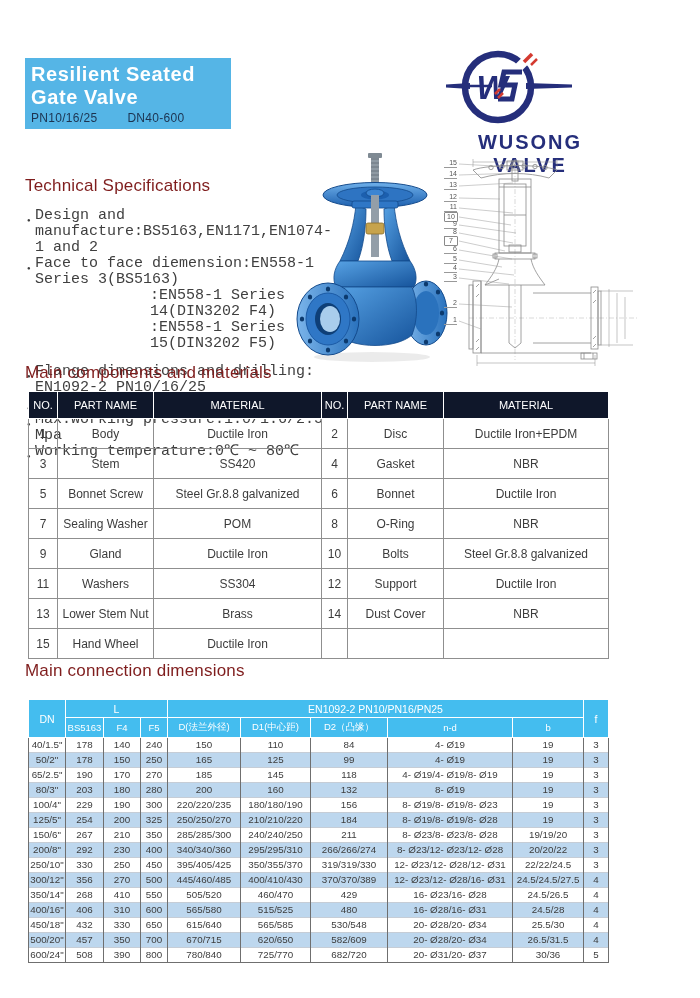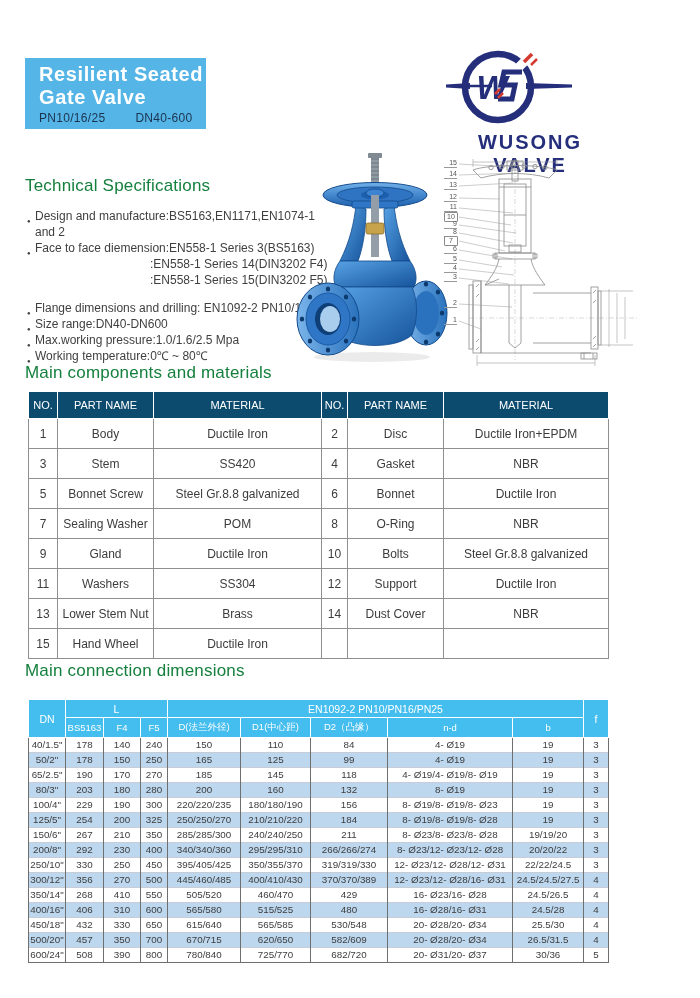--- a/index.html
+++ b/index.html
@@ -5,56 +5,56 @@
   html,body{margin:0;padding:0;}
   body{
     width:700px;height:998px;position:relative;overflow:hidden;
     background:#ffffff;font-family:"Liberation Sans",sans-serif;
     -webkit-font-smoothing:antialiased;
   }
   .abs{position:absolute;}
 
   
   #title-box{
-    left:25px;top:58px;width:181px;height:71px;background:#55b5e6;
-    box-sizing:border-box;padding:5px 0 0 14px;
+    left:25px;top:58px;width:206px;height:71px;background:#55b5e6;
+    box-sizing:border-box;padding:5px 0 0 6px;
   }
   .title-line{font-size:20px;font-weight:bold;color:#ffffff;letter-spacing:0.6px;line-height:23px;}
   #title-sub{margin-top:2px;font-size:12px;color:#1c3350;letter-spacing:0.3px;}
   #title-sub .gap2{display:inline-block;width:30px;}
 
   #brand-text{
     left:440px;top:131px;width:180px;text-align:center;
     font-size:20px;font-weight:bold;color:#252e7b;letter-spacing:2px;
   }
 
   
-  .section-heading{font-size:17px;color:#15803d;letter-spacing:0.2px;}
+  .section-heading{font-size:17px;color:#7f1d1d;letter-spacing:0.2px;}
   #h-tech{left:25px;top:176px;}
   #h-comp{left:25px;top:363px;}
   #h-dims{left:25px;top:661px;}
 
   
   #spec-list{left:27px;top:208px;width:305px;margin:0;padding:0;}
   #spec-list li{
     list-style:none;position:relative;padding-left:8px;
-    font-size:12px;line-height:16px;color:#3f3f3f;
+    font-size:15px;line-height:16px;color:#3f3f3f;font-family:Liberation Mono, monospace;
   }
   #spec-list li.bullet::before{
     content:"●";position:absolute;left:0;top:5px;font-size:6px;color:#3f3f3f;
   }
   #spec-list li.indent{padding-left:123px;}
   #spec-list li.gap{margin-top:12px;}
 
   
   #comp-table{
     left:28px;top:392px;width:580px;border-collapse:collapse;table-layout:fixed;
   }
   #comp-table th{
-    background:#0c4a6e;color:#ffffff;font-weight:normal;font-size:11px;
+    background:#0f172a;color:#ffffff;font-weight:normal;font-size:11px;
     height:26px;border:1px solid #ffffff;border-top:none;padding:0;
   }
   #comp-table td{
     border:1px solid #8f8f8f;font-size:12px;color:#3c3c3c;text-align:center;
     height:29px;padding:0 2px;overflow:hidden;white-space:nowrap;
   }
 
   
   #dims-table{
     left:28px;top:699px;width:580px;border-collapse:collapse;table-layout:fixed;

